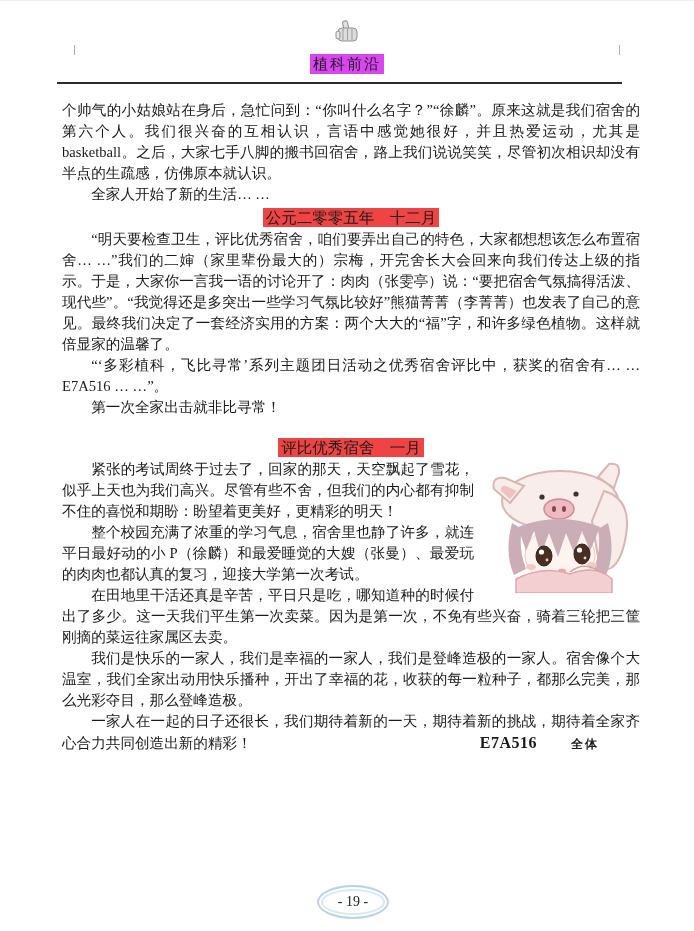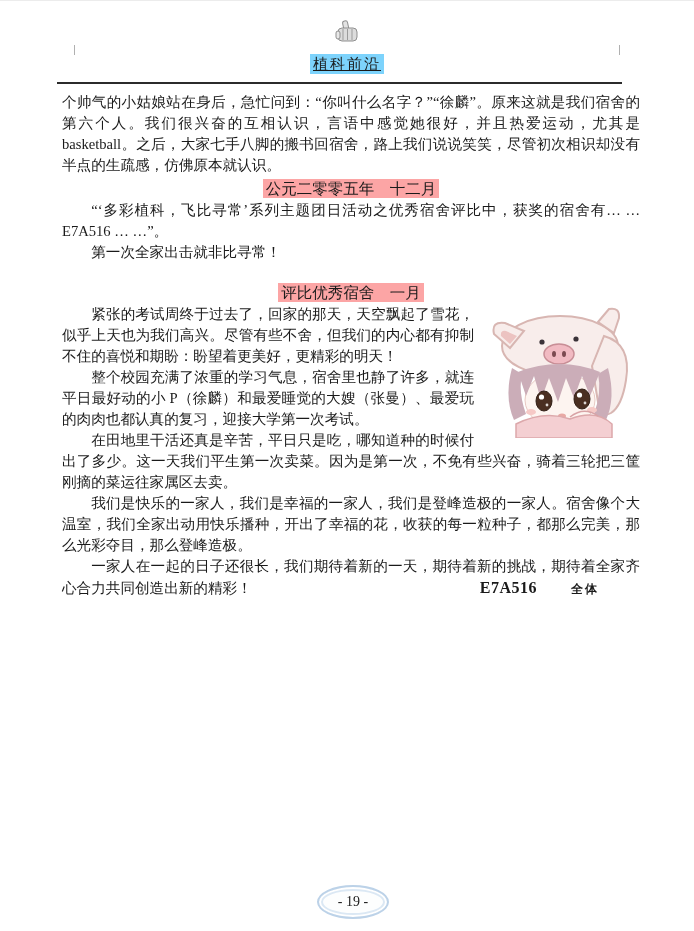--- a/index.html
+++ b/index.html
@@ -14,43 +14,43 @@
     border-top:1px solid #ececec;
   }
   .crop-mark{position:absolute;width:1px;height:10px;background:#b0b0b0;top:44px;}
   .crop-left{left:74px;}
   .crop-right{left:619px;}
 
   .header{padding-top:18px;text-align:center;}
   .header .icon-wrap{height:30px;line-height:0;}
   .page-title-row{margin-top:5px;}
   .page-title{
-    display:inline-block;background:#7dd3fc;color:#1a1a1a;
-    font-size:15px;letter-spacing:2px;padding:1px 3px;line-height:18px;text-decoration:underline;
+    display:inline-block;background:#d946ef;color:#1a1a1a;
+    font-size:15px;letter-spacing:2px;padding:1px 3px;line-height:18px;
   }
   .header-rule{
     width:565px;margin:8px auto 0 57px;
     border:0;border-top:2px solid #2b2b2b;height:0;
   }
 
   .content{
     position:relative;
-    margin:8px 54px 0 62px;
+    margin:16px 54px 0 62px;
     width:578px;
     font-size:14.6px;line-height:21px;
     text-align:justify;
   }
   .content p{margin:0;text-indent:2em;}
   .content p.no-indent{text-indent:0;}
 
   .heading-row{text-align:center;margin:0;clear:both;}
   .heading-row.gap{margin-top:20px;}
   .heading-row.small-gap{margin-top:3px;}
   .section-heading{
-    display:inline-block;background:#fca5a5;color:#1a1a1a;
+    display:inline-block;background:#ef4444;color:#1a1a1a;
     font-size:15.5px;line-height:19px;padding:0 3px;
   }
 
   .float-img{
     float:right;width:156px;height:132px;
     margin:2px 0 4px 10px;
   }
   .float-img svg{display:block;width:156px;height:132px;}
 
   .sig-gap{display:inline-block;width:228px;height:1px;}
@@ -88,24 +88,26 @@
     </div>
     <div class="page-title-row">
       <span class="page-title">植科前沿</span>
     </div>
     <hr class="header-rule">
   </div>
 
   <div class="content">
 
     <p class="no-indent">个帅气的小姑娘站在身后，急忙问到：“你叫什么名字？”“徐麟”。原来这就是我们宿舍的第六个人。我们很兴奋的互相认识，言语中感觉她很好，并且热爱运动，尤其是 basketball。之后，大家七手八脚的搬书回宿舍，路上我们说说笑笑，尽管初次相识却没有半点的生疏感，仿佛原本就认识。</p>
+    <p>全家人开始了新的生活… …</p>
 
     <div class="heading-row small-gap">
       <span class="section-heading">公元二零零五年　十二月</span>
     </div>
+    <p>“明天要检查卫生，评比优秀宿舍，咱们要弄出自己的特色，大家都想想该怎么布置宿舍… …”我们的二婶（家里辈份最大的）宗梅，开完舍长大会回来向我们传达上级的指示。于是，大家你一言我一语的讨论开了：肉肉（张雯亭）说：“要把宿舍气氛搞得活泼、现代些”。“我觉得还是多突出一些学习气氛比较好”熊猫菁菁（李菁菁）也发表了自己的意见。最终我们决定了一套经济实用的方案：两个大大的“福”字，和许多绿色植物。这样就倍显家的温馨了。</p>
     <p>“‘多彩植科，飞比寻常’系列主题团日活动之优秀宿舍评比中，获奖的宿舍有… …E7A516 … …”。</p>
     <p>第一次全家出击就非比寻常！</p>
 
     <div class="heading-row gap">
       <span class="section-heading">评比优秀宿舍　一月</span>
     </div>
     <div class="float-img">
       <svg viewBox="0 0 156 132">
 
         <ellipse cx="76" cy="40" rx="58" ry="30" fill="#f8edeb" stroke="#d8b6b2" stroke-width="2"></ellipse>

